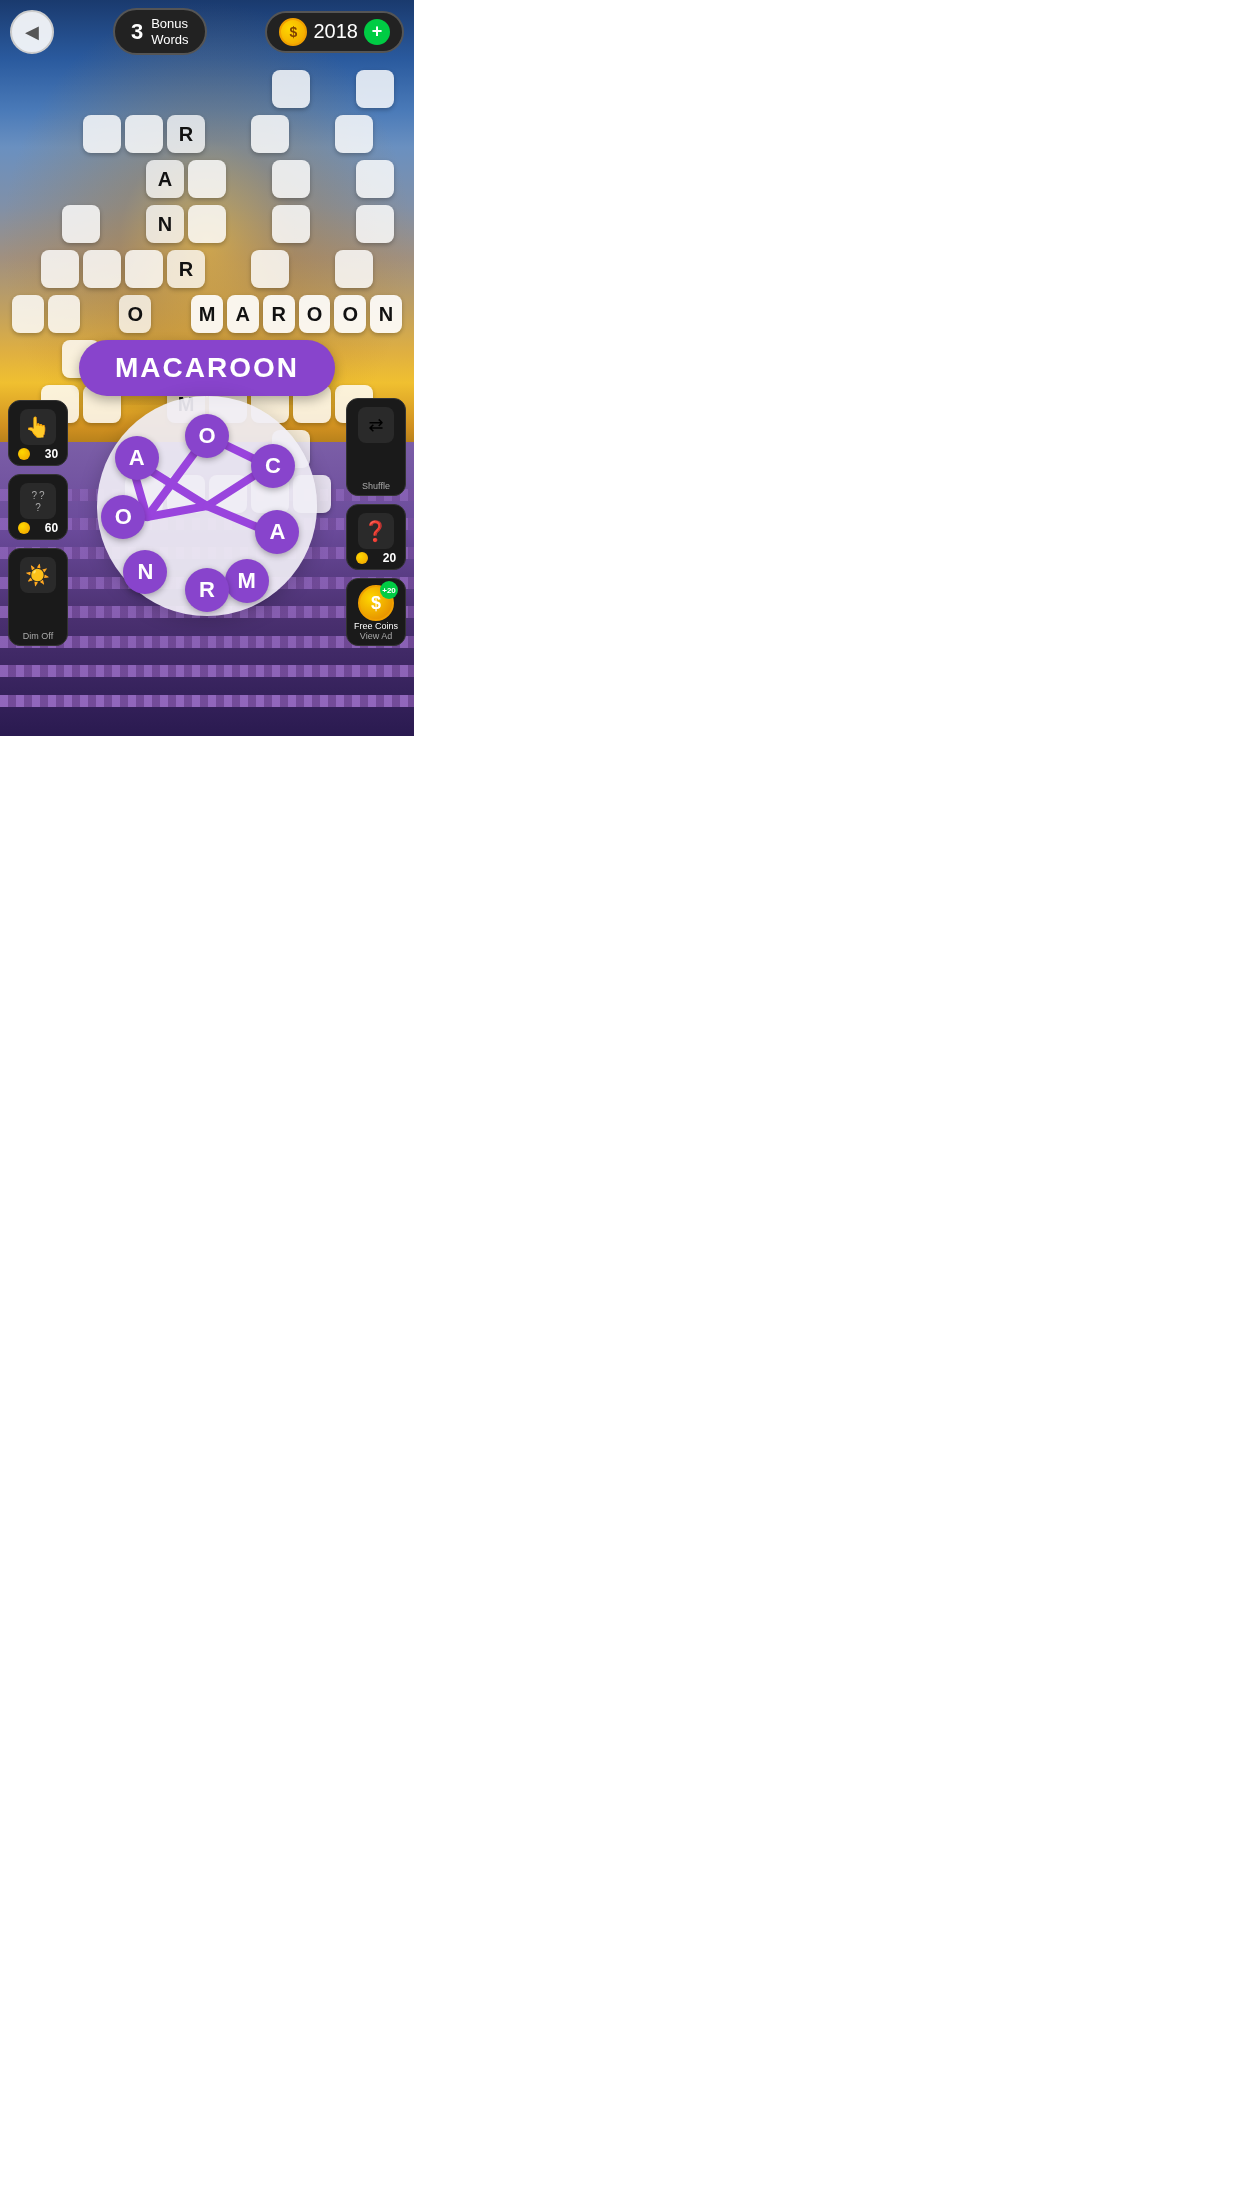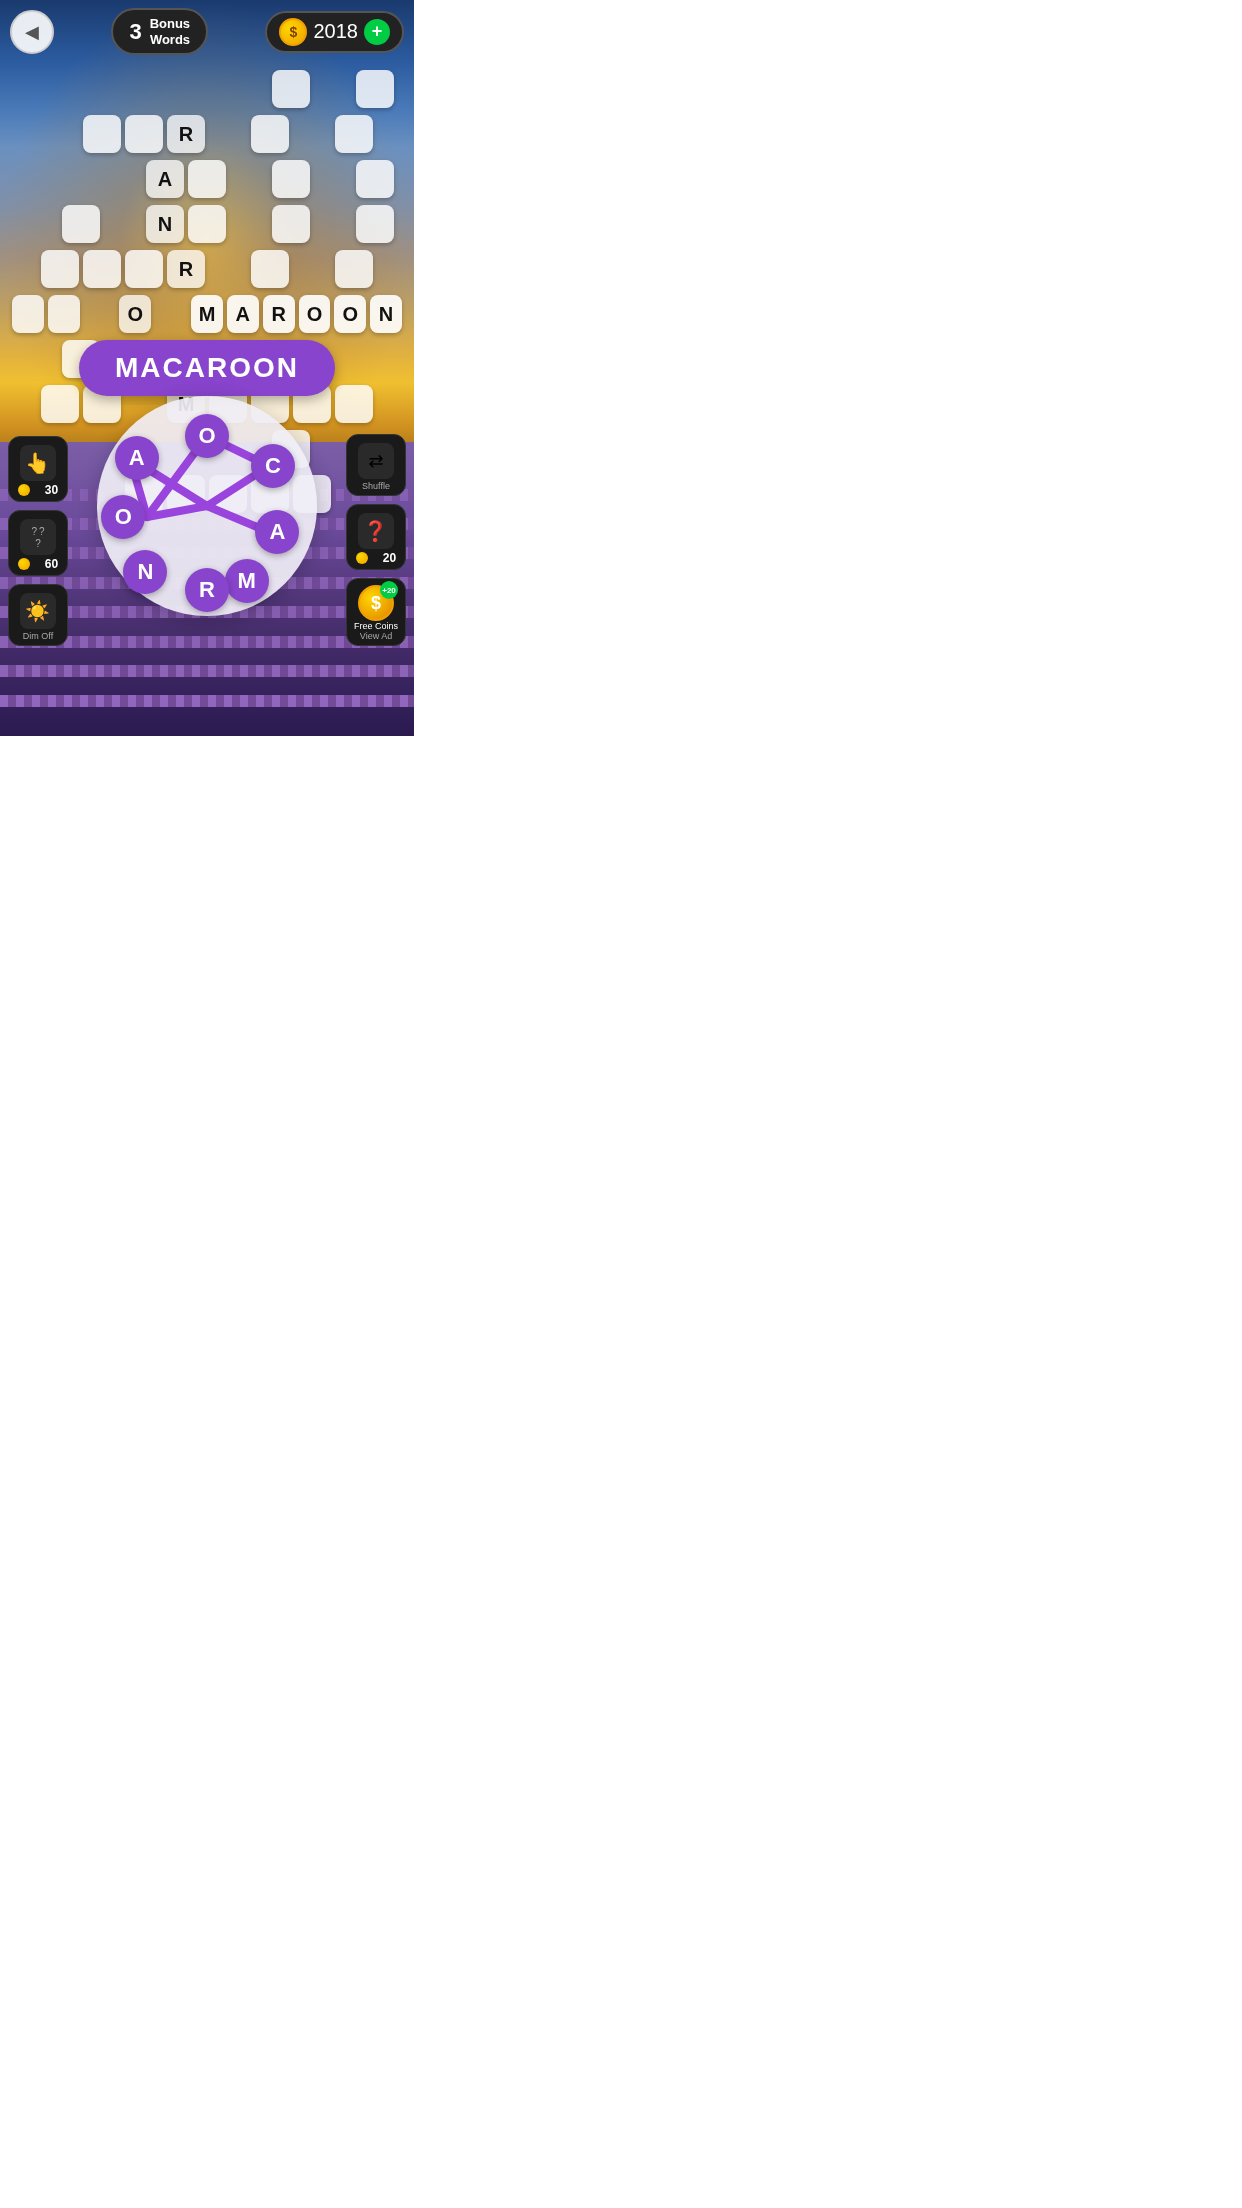--- a/index.html
+++ b/index.html
@@ -109,23 +109,23 @@
 
     #bonus-count {
       color: white;
       font-size: 22px;
       font-weight: bold;
     }
 
     #bonus-label {
       color: white;
       font-size: 13px;
-      font-weight: bold;
+      font-weight: normal;
       line-height: 1.2;
-      text-align: right;
+      text-align: left;
     }
 
     #coins-badge {
       background: #222;
       border-radius: 30px;
       padding: 5px 12px;
       display: flex;
       align-items: center;
       gap: 6px;
       border: 2px solid #555;
@@ -297,20 +297,21 @@
       gap: 15px;
       font-size: 12px;
       color: white;
       font-weight: bold;
     }
 
     .power-label {
       font-size: 9px;
       color: #aaa;
       text-align: left;
+      margin-top: 36px;
     }
 
     .mini-coin {
       width: 12px; height: 12px;
       border-radius: 50%;
       background: radial-gradient(circle at 35% 35%, #ffd700, #f0a000);
       display: inline-block;
     }
 
     

